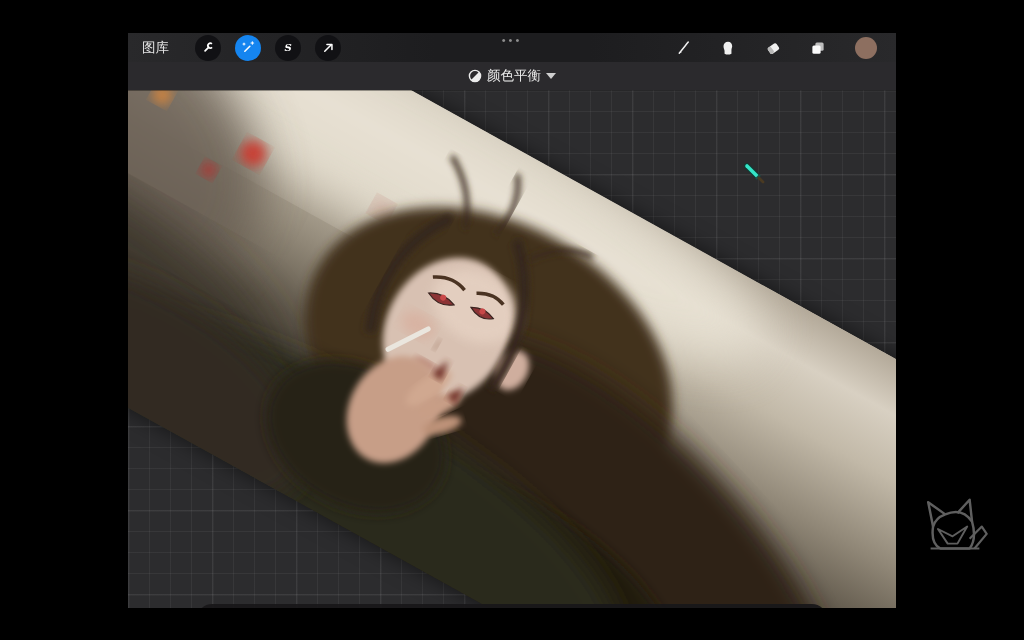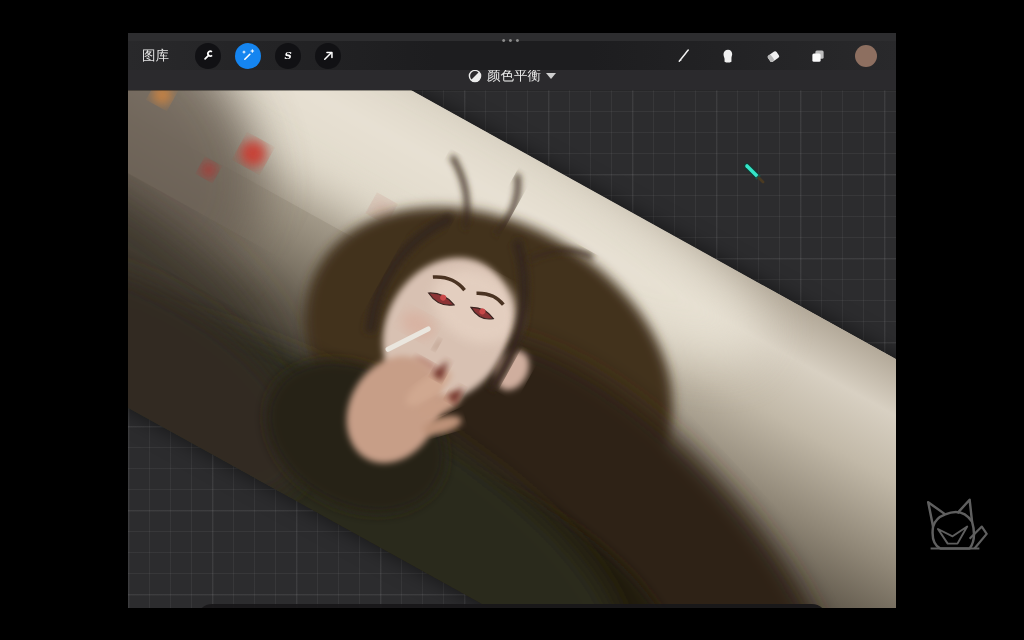--- a/index.html
+++ b/index.html
@@ -4,21 +4,21 @@
 <style>
   * { margin:0; padding:0; box-sizing:border-box; }
   html,body { width:1024px; height:640px; background:#000; overflow:hidden;
               font-family:"Liberation Sans","DejaVu Sans",sans-serif; }
 
   
   .video { position:absolute; left:128px; top:33px; width:768px; height:575px;
            background:#2d2d2f; overflow:hidden; }
 
   
-  .toolbar { position:absolute; left:0; top:8px; width:768px; height:29px;
+  .toolbar { position:absolute; left:0; top:0; width:768px; height:29px;
              background:linear-gradient(to right,#29292b,#1d1d1f 40%,#1d1d1f 60%,#29292b);
              display:flex; align-items:center; z-index:30; }
   .gallery { color:#e6e6e6; font-size:13.5px; padding:0 12px 0 14px; cursor:default; }
   .tool-circle { width:26px; height:26px; border-radius:50%; background:#111114;
                  display:flex; align-items:center; justify-content:center; margin-left:14px; }
   .tool-circle.selected { background:#1585f0; }
   .right-tools { position:absolute; right:0; top:0; height:29px; display:flex;
                  align-items:center; gap:27px; padding-right:18px; }
   .dots { position:absolute; left:50%; top:1px; transform:translateX(-50%);
           color:#8d8d8d; font-size:11px; letter-spacing:3px; z-index:40; }

